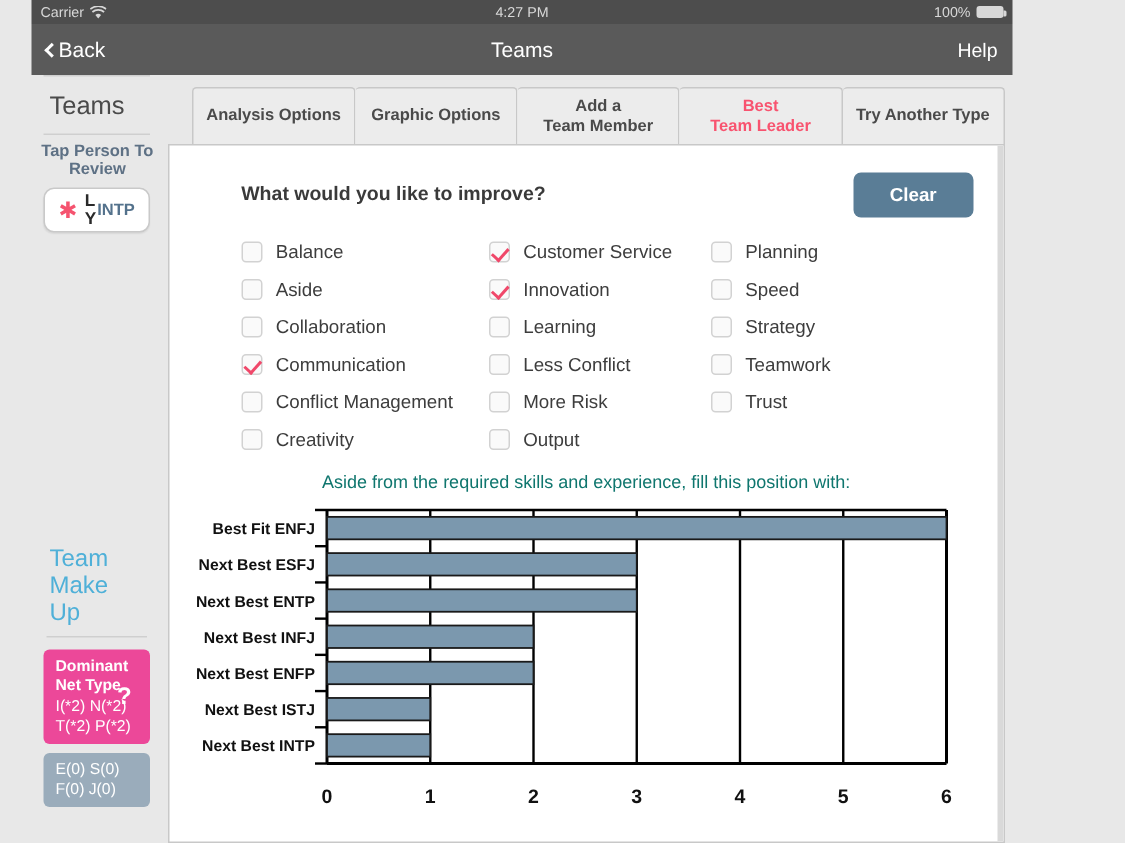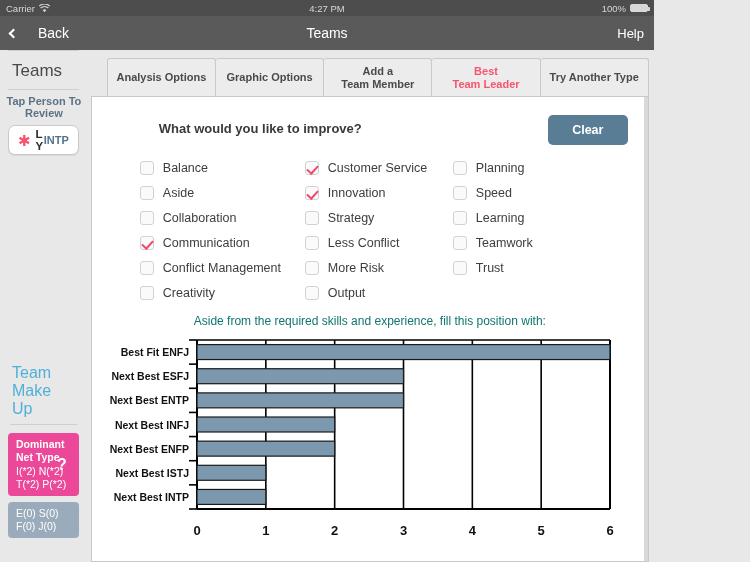--- a/index.html
+++ b/index.html
@@ -2,21 +2,21 @@
 <html><head>
 <meta charset="utf-8">
 <style>
   * { box-sizing: border-box; margin: 0; padding: 0; }
   html, body {
     width: 750px; height: 562px;
     font-family: "Liberation Sans", sans-serif;
     background: #e8e8e8;
     overflow: hidden;
   }
-  #app { position: relative; width: 654px; height: 562px; }
+  #app { position: relative; width: 654px; height: 562px; margin-left: 21px; }
 
   
   .statusbar {
     height: 16px; background: #4d4d4d; color: #d8d8d8;
     display: flex; align-items: center; justify-content: space-between;
     padding: 0 6px; font-size: 9.5px;
   }
   .sb-left, .sb-right { display: flex; align-items: center; gap: 4px; }
   .wifi-icon { display: inline-block; }
   .batt {
@@ -28,21 +28,21 @@
     content: ""; position: absolute; right: -3px; top: 2px;
     width: 2px; height: 4px; background: #d8d8d8; border-radius: 0 1px 1px 0;
   }
 
   
   .navbar {
     height: 34px; background: #5a5a5a; color: #fff;
     display: flex; align-items: center; position: relative;
     padding: 0 10px; font-size: 14px;
   }
-  .nav-back { display: flex; align-items: center; gap: 20px; cursor: pointer; }
+  .nav-back { display: flex; align-items: center; gap: 0; cursor: pointer; }
   .nav-chev {
     display: inline-block; width: 7px; height: 7px;
     border-left: 2px solid #fff; border-bottom: 2px solid #fff;
     transform: rotate(45deg); margin-right: 1px;
   }
   .nav-title {
     position: absolute; left: 0; right: 0; text-align: center;
     font-size: 14px; pointer-events: none;
   }
   .nav-help { margin-left: auto; cursor: pointer; font-size: 13px; text-align: right; }
@@ -107,21 +107,21 @@
     border-radius: 3px 3px 0 0;
   }
   .tab + .tab { border-left: none; }
   .tab.active { color: #f8536f; }
 
   .panel {
     flex: 1; background: #fff; border: 1px solid #c8c8c8;
     position: relative; overflow: hidden;
   }
 
-  .q-row { display: flex; align-items: flex-start; padding: 18px 20px 0 67px; }
+  .q-row { display: flex; align-items: flex-start; padding: 18px 20px 0 48px; }
   .q-title { font-size: 13px; font-weight: bold; color: #3a3a3a; padding-top: 6px; }
   .clear-btn {
     margin-left: auto; background: #5a7d96; color: #fff; border: none;
     border-radius: 5px; width: 80px; height: 30px;
     font-size: 12.5px; font-weight: bold; cursor: pointer;
     font-family: "Liberation Sans", sans-serif;
   }
 
   .cb-grid {
     display: grid; grid-template-columns: 165px 148px 1fr;
@@ -282,25 +282,25 @@
             <span class="cb-box"></span>
             <span class="cb-label">Speed</span>
           </div>
 
           <div class="cb-item">
             <span class="cb-box"></span>
             <span class="cb-label">Collaboration</span>
           </div>
           <div class="cb-item">
             <span class="cb-box"></span>
+            <span class="cb-label">Learning</span>
+          </div>
+          <div class="cb-item">
+            <span class="cb-box"></span>
             <span class="cb-label">Strategy</span>
-          </div>
-          <div class="cb-item">
-            <span class="cb-box"></span>
-            <span class="cb-label">Learning</span>
           </div>
 
           <div class="cb-item">
             <span class="cb-box checked"></span>
             <span class="cb-label">Communication</span>
           </div>
           <div class="cb-item">
             <span class="cb-box"></span>
             <span class="cb-label">Less Conflict</span>
           </div>

